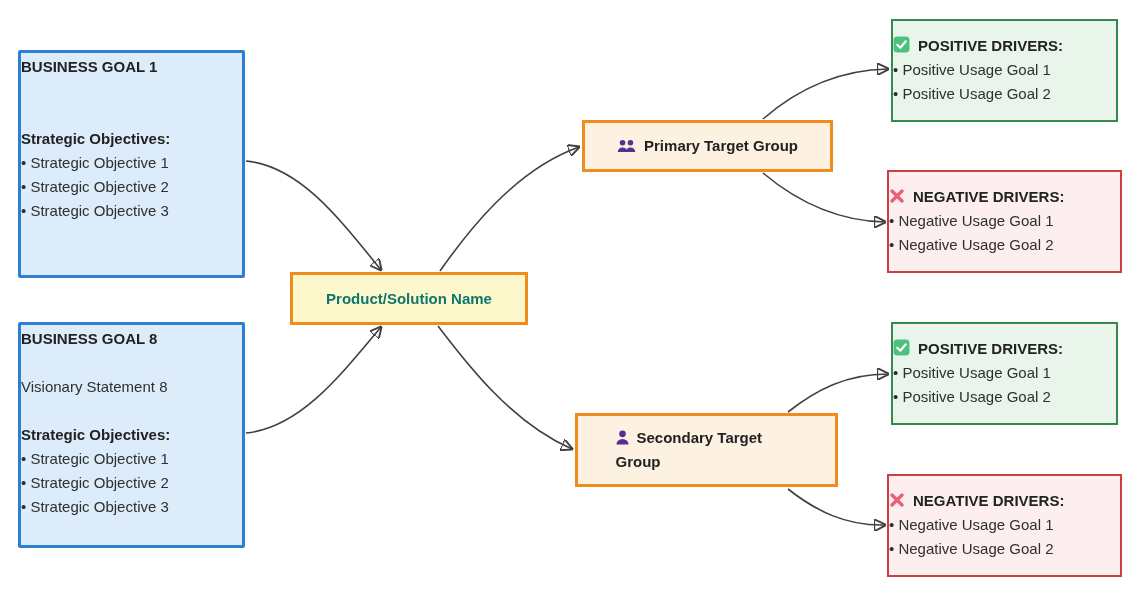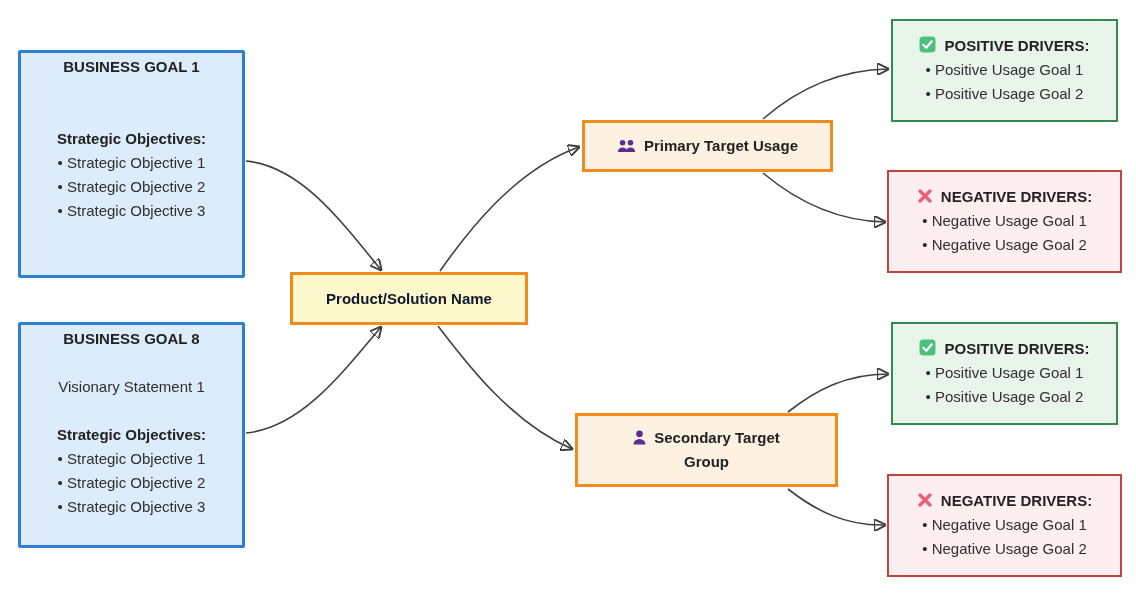--- a/index.html
+++ b/index.html
@@ -3,34 +3,34 @@
 <meta charset="utf-8">
 <style>
   html,body{margin:0;padding:0;background:#fff;}
   .canvas{
     position:relative;width:1136px;height:595px;background:#ffffff;overflow:hidden;
     font-family:"Liberation Sans","DejaVu Sans",sans-serif;
     font-size:15px;color:#2f2f2f;
   }
   .edges{position:absolute;left:0;top:0;width:1136px;height:595px;pointer-events:none;}
   .edges path{fill:none;stroke:var(--edge,#404040);stroke-width:1.6px;}
-  .node{position:absolute;box-sizing:border-box;text-align:center;}
+  .node{position:absolute;box-sizing:border-box;text-align:left;}
   .goal{
     background:var(--goal-fill,#dcecfa);
     border:3px solid var(--goal-border,#2e7fd1);
     border-radius:2px;padding-top:2px;
   }
   .line{line-height:24px;white-space:nowrap;}
   .gap{height:24px;}
   .bold{font-weight:bold;color:#222;}
   .product{
     background:var(--product-fill,#fdf8cc);
     border:3px solid var(--product-border,#f08c1e);
     display:flex;align-items:center;justify-content:center;
-    font-weight:bold;color:#0f172a;
+    font-weight:bold;color:#0f766e;
   }
   .target{
     background:var(--target-fill,#fdf1e2);
     border:3px solid var(--target-border,#f08c1e);
     display:flex;align-items:center;justify-content:center;
     font-weight:bold;color:#222;
   }
   .target .label-wrap{max-width:182px;line-height:24px;}
   .driver{padding-top:13px;}
   .driver.pos{
@@ -71,42 +71,42 @@
     <div class="gap"></div>
     <div class="line bold">Strategic Objectives:</div>
     <div class="line">• Strategic Objective 1</div>
     <div class="line">• Strategic Objective 2</div>
     <div class="line">• Strategic Objective 3</div>
   </div>
 
   <div class="node goal" style="left:18px;top:322px;width:227px;height:226px;">
     <div class="line bold">BUSINESS GOAL 8</div>
     <div class="gap"></div>
-    <div class="line">Visionary Statement 1</div>
+    <div class="line">Visionary Statement 8</div>
     <div class="gap"></div>
     <div class="line bold">Strategic Objectives:</div>
     <div class="line">• Strategic Objective 1</div>
     <div class="line">• Strategic Objective 2</div>
     <div class="line">• Strategic Objective 3</div>
   </div>
 
   <div class="node product" style="left:290px;top:272px;width:238px;height:53px;">
     <span>Product/Solution Name</span>
   </div>
 
   <div class="node target" style="left:582px;top:120px;width:251px;height:52px;">
     <div class="label-wrap" style="max-width:230px;">
       <svg class="icon" width="19" height="14" viewBox="0 0 24 17">
         <g fill="#5b2d91">
           <circle cx="7" cy="4.4" r="3.5"></circle>
           <path d="M1 16 a6 5.6 0 0 1 12 0 z"></path>
           <circle cx="17" cy="4.4" r="3.5"></circle>
           <path d="M11 16 a6 5.6 0 0 1 12 0 z"></path>
         </g>
-      </svg><span>Primary Target Usage</span>
+      </svg><span>Primary Target Group</span>
     </div>
   </div>
 
   <div class="node target" style="left:575px;top:413px;width:263px;height:74px;">
     <div class="label-wrap">
       <svg class="icon" width="13" height="15" viewBox="0 0 14 16">
         <g fill="#5b2d91">
           <circle cx="7" cy="4" r="3.6"></circle>
           <path d="M0.5 15.5 a6.5 6 0 0 1 13 0 z"></path>
         </g>

